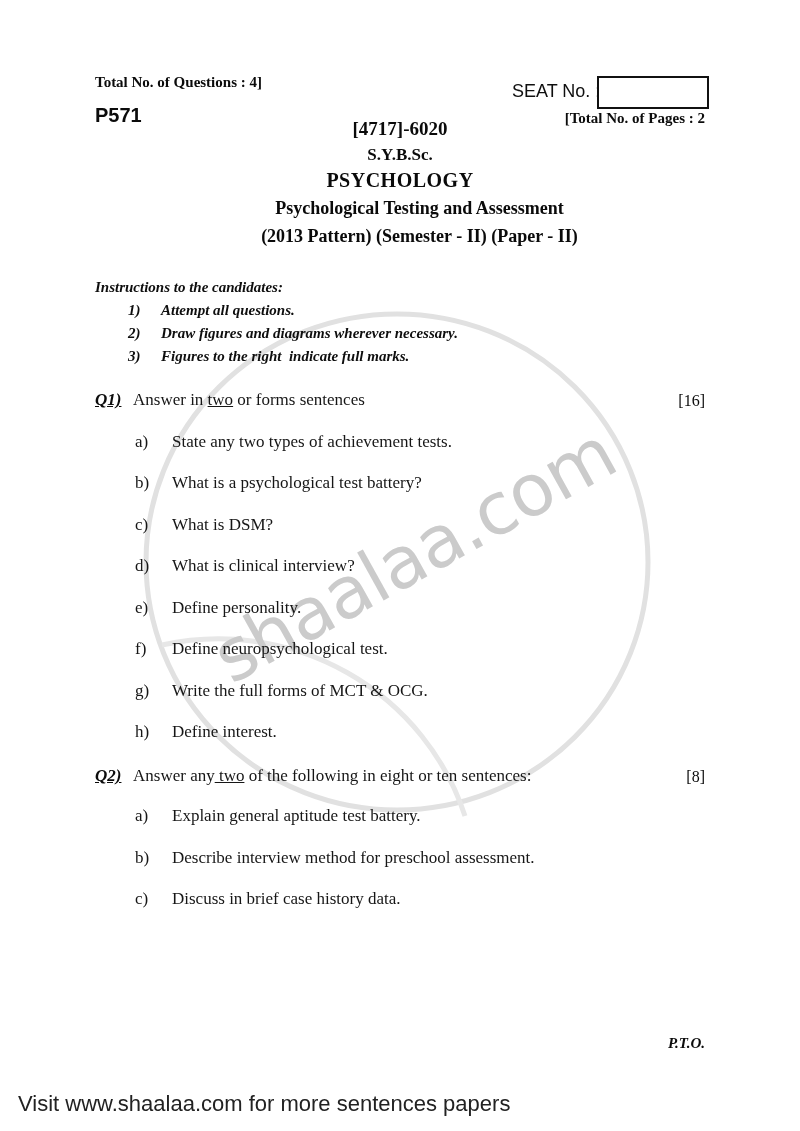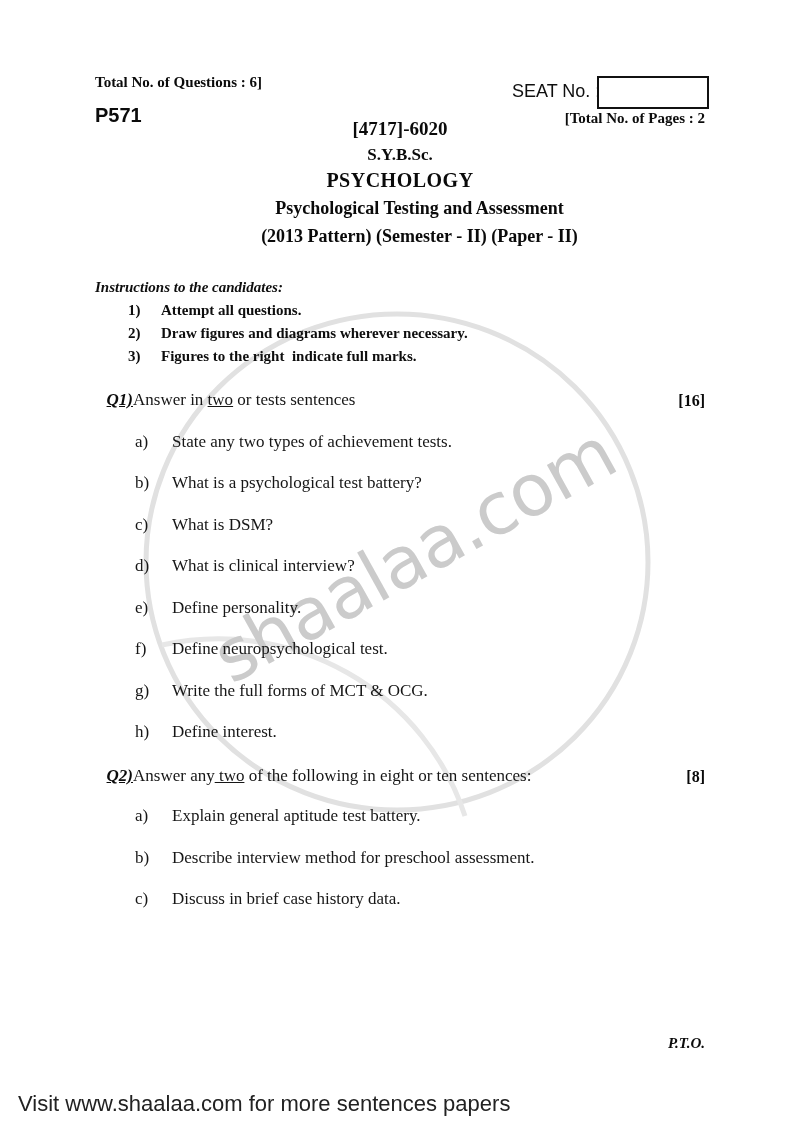--- a/index.html
+++ b/index.html
@@ -28,44 +28,44 @@
   .seat-label{font-family:"Liberation Sans", sans-serif;font-size:18px;color:#0f0f0f;}
   .seat-box{width:108px;height:29px;border:2px solid #111;background:#fff;}
   .pnum{font-family:"Liberation Sans", sans-serif;font-weight:600;font-size:20px;color:#0b0b0b;}
   .center{left:0;right:0;text-align:center;}
   .code{font-weight:bold;font-size:19px;color:#0a0a0a;}
   .sybsc{font-weight:bold;font-size:17px;color:#0a0a0a;}
   .subj{font-weight:bold;font-size:20px;letter-spacing:0.5px;color:#0a0a0a;}
   .title{font-weight:bold;font-size:18px;color:#0a0a0a;padding-left:39px;}
   .row{left:95px;right:95px;display:flex;justify-content:space-between;}
   .ital{font-weight:bold;font-style:italic;font-size:15px;color:#0e0e0e;}
-  .instr{left:128px;right:95px;font-weight:bold;font-size:15px;color:#0e0e0e;}
+  .instr{left:128px;right:95px;font-weight:bold;font-style:italic;font-size:15px;color:#0e0e0e;}
   .inum{display:inline-block;width:33px;}
   
   .qrow{left:95px;right:95px;font-size:17px;line-height:20px;}
-  .qlabel{display:inline-block;width:38px;font-weight:bold;font-style:italic;text-decoration:underline;color:#0c0c0c;text-align:right;}
-  .qmarks{position:absolute;right:0;top:1px;font-weight:bold;font-size:16px;color:#0a0a0a;}
+  .qlabel{display:inline-block;width:38px;font-weight:bold;font-style:italic;text-decoration:underline;color:#0c0c0c;}
+  .qmarks{position:absolute;right:0;top:1px;font-weight:normal;font-size:16px;color:#0a0a0a;}
   .und{text-decoration:underline;}
   .item{left:135px;right:95px;font-size:17px;line-height:20px;}
   .ltr{display:inline-block;width:37px;}
   .pto{font-weight:bold;font-style:italic;font-size:15px;color:#0c0c0c;}
   .footer{font-family:"Liberation Sans", sans-serif;font-size:22px;color:#222;}
 </style>
 </head>
 <body>
 
 <div class="page">
 
   <svg class="wm-svg" width="800" height="1131" viewBox="0 0 800 1131">
     <ellipse cx="397" cy="562" rx="251" ry="248" fill="none" stroke="#e1e1e1" stroke-width="5"></ellipse>
     <path d="M 162 645 A 259 256 0 0 1 465 816" fill="none" stroke="#e7e7e7" stroke-width="5"></path>
   </svg>
   <div class="wm-text">shaalaa.com</div>
 
-  <div class="abs hdr-bold" style="left:95px;top:74px">Total No. of Questions : 6]</div>
+  <div class="abs hdr-bold" style="left:95px;top:74px">Total No. of Questions : 4]</div>
 
   <div class="abs seat-label" style="left:512px;top:81px">SEAT No. :</div>
   <div class="abs seat-box" style="left:597px;top:76px"></div>
 
   <div class="abs pnum" style="left:95px;top:104px">P571</div>
 
   <div class="abs center code" style="top:118px">[4717]-6020</div>
 
   <div class="abs hdr-bold" style="right:95px;top:110px">[Total No. of Pages : 2</div>
 
@@ -81,21 +81,21 @@
     <span class="inum">1)</span><span class="pre">Attempt all questions.</span>
   </div>
   <div class="abs instr" style="top:325px">
     <span class="inum">2)</span><span class="pre">Draw figures and diagrams wherever necessary.</span>
   </div>
   <div class="abs instr" style="top:348px">
     <span class="inum">3)</span><span class="pre">Figures to the right  indicate full marks.</span>
   </div>
 
   <div class="abs qrow" style="top:390px">
-    <span class="qlabel">Q1)</span><span><span class="pre">Answer in </span><span class="pre und">two</span><span class="pre"> or tests sentences</span></span>
+    <span class="qlabel">Q1)</span><span><span class="pre">Answer in </span><span class="pre und">two</span><span class="pre"> or forms sentences</span></span>
     <span class="qmarks">[16]</span>
   </div>
 
   <div class="abs item" style="top:432px">
     <span class="ltr">a)</span><span>State any two types of achievement tests.</span>
   </div>
   <div class="abs item" style="top:515px">
     <span class="ltr">c)</span><span>What is DSM?</span>
   </div>
   <div class="abs item" style="top:473px">

